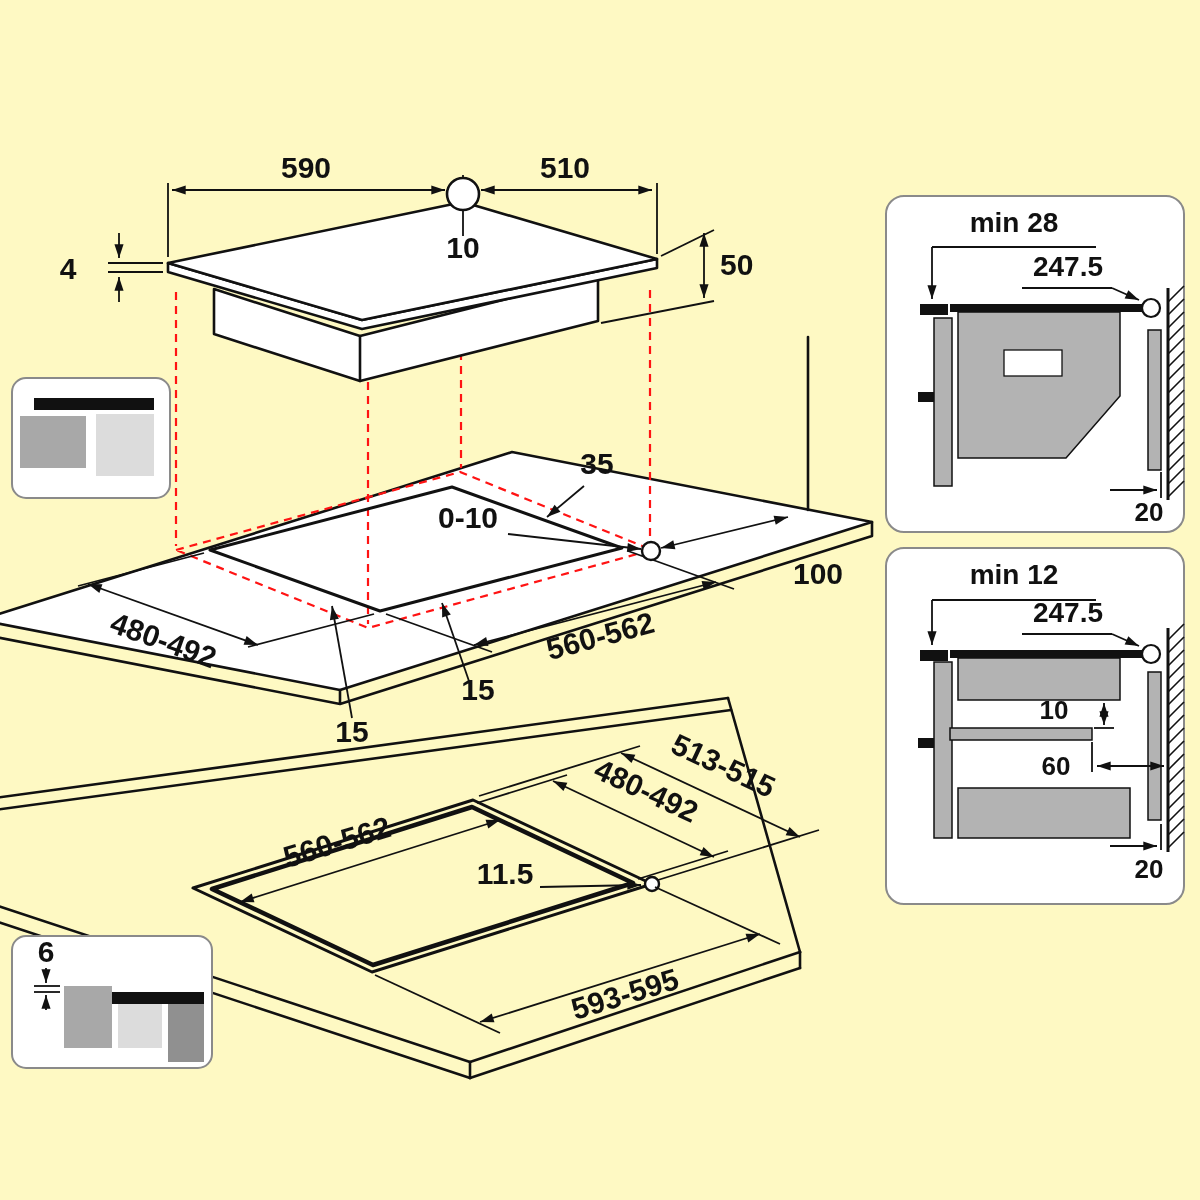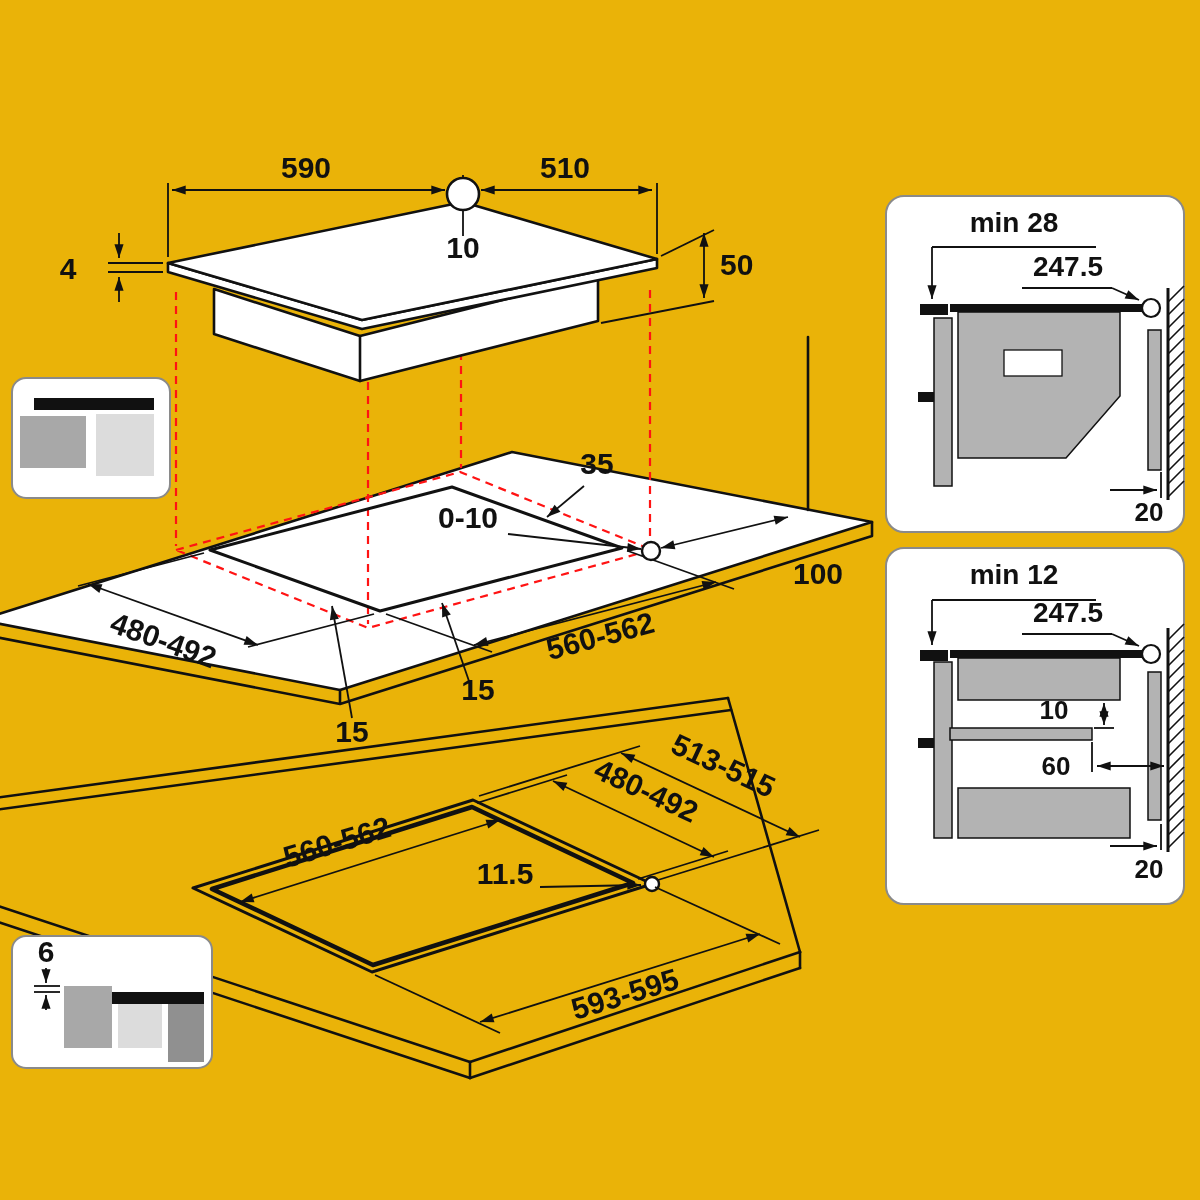--- a/index.html
+++ b/index.html
@@ -1,16 +1,16 @@
 <!DOCTYPE html>
 <html><head>
 <meta charset="utf-8">
 <style>
   html,body{margin:0;padding:0;background:#fff;}
-  .stage{width:1200px;height:1200px;position:relative;background:#eab308;}
+  .stage{width:1200px;height:1200px;position:relative;background:#fef9c3;}
   svg{display:block;}
   .k{stroke:#111;stroke-width:2.6;fill:none;stroke-linejoin:round;stroke-linecap:round;}
   .kw{stroke:#111;stroke-width:2.6;fill:#fff;stroke-linejoin:round;}
   .cut{stroke:#111;stroke-width:3;fill:none;stroke-linejoin:round;}
   .cut2{stroke:#111;stroke-width:4.5;fill:none;stroke-linejoin:round;}
   .dim{stroke:#111;stroke-width:1.8;fill:none;stroke-linecap:butt;}
   .red{stroke:#ff1313;stroke-width:2.2;fill:none;stroke-dasharray:8 6;}
   .hatch{stroke:#111;stroke-width:1.6;fill:none;}
   .wall{stroke:#111;stroke-width:3;fill:none;}
   .panelbox{fill:#fff;stroke:#8a8a8a;stroke-width:2;}

